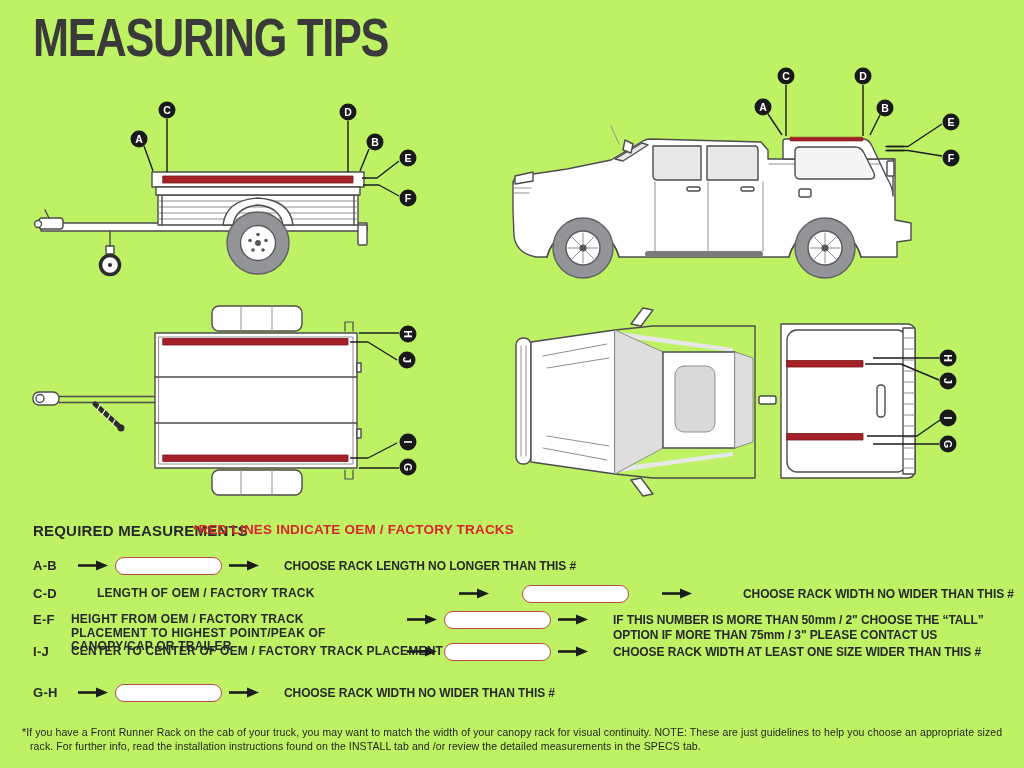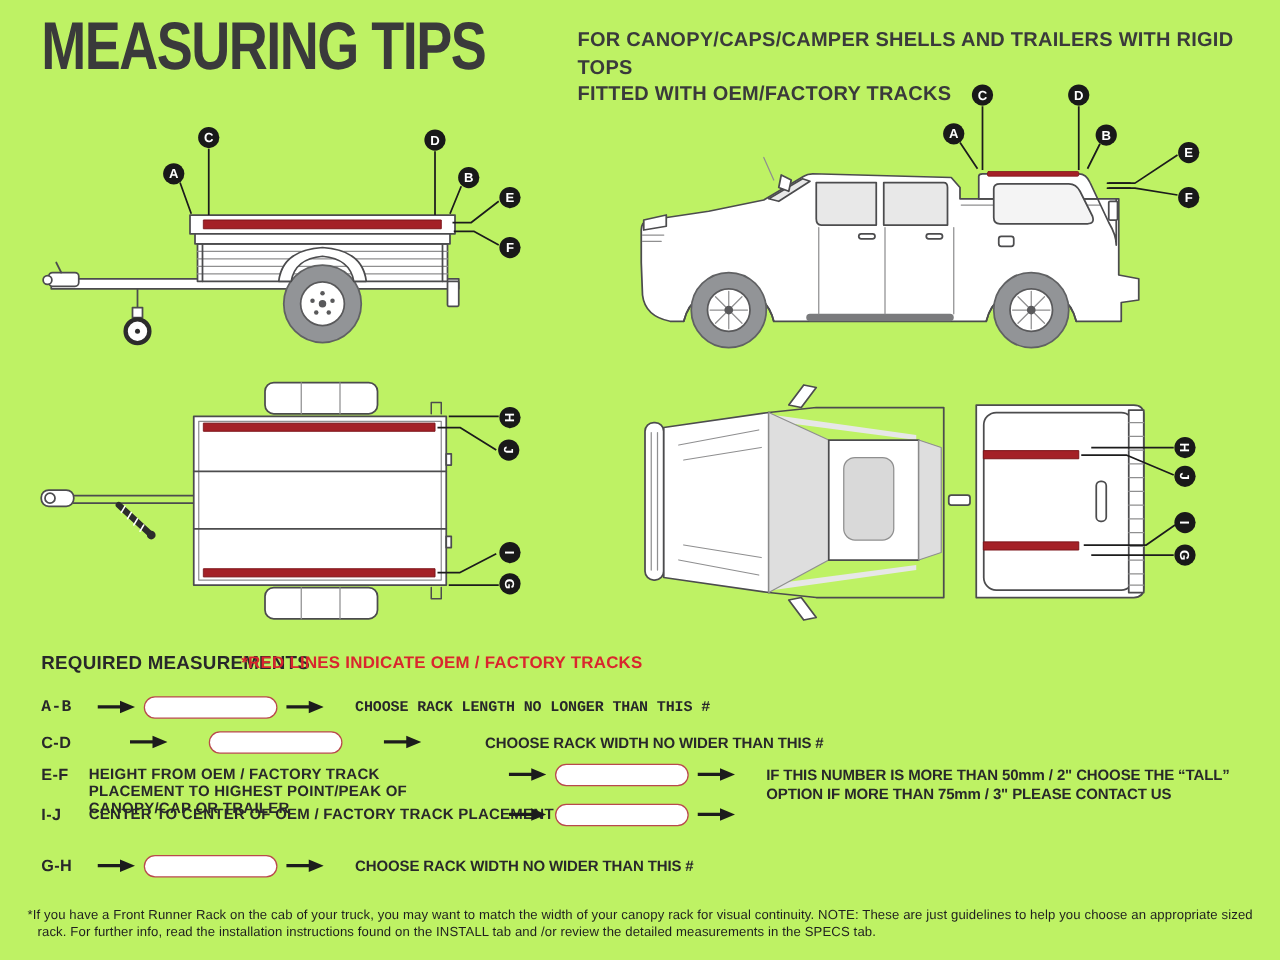--- a/index.html
+++ b/index.html
@@ -25,24 +25,20 @@
   .vehicle{stroke:#4c4c4e;stroke-width:1.4;fill:none;stroke-linejoin:round;stroke-linecap:round;}
   .thin{stroke:#8f8f90;stroke-width:1;fill:none;}
   .callout-line{stroke:#1c1c1c;stroke-width:1.4;fill:none;stroke-linejoin:round;}
 </style>
 </head>
 <body>
 
 <div id="canvas">
 
   <div class="title">MEASURING TIPS</div>
-  <div class="subtitle">
-    <div>FOR CANOPY/CAPS/CAMPER SHELLS AND TRAILERS WITH RIGID TOPS</div>
-    <div>FITTED WITH OEM/FACTORY TRACKS</div>
-  </div>
 
   <svg class="diagram" style="left:25px;top:88px;" width="420" height="205" viewBox="0 0 420 205">
     <g class="vehicle">
 
       <rect x="16" y="135" width="326" height="8" fill="#fff"></rect>
       <rect x="14" y="130" width="24" height="11" rx="3" fill="#fff"></rect>
       <circle cx="13" cy="136" r="3.5" fill="#fff"></circle>
       <path d="M24 130 L20 122"></path>
 
       <g>
@@ -277,40 +273,41 @@
       </g>
     <g>
         <circle cx="445" cy="146" r="8.5" fill="#191919"></circle>
         <text class="badge-letter" x="445" y="149.8" transform="rotate(90 445 146)">G</text>
       </g>
   </svg>
 
   <div class="req-title">REQUIRED MEASUREMENTS</div>
   <div class="req-note">*RED LINES INDICATE OEM / FACTORY TRACKS</div>
 
-  <div class="m-row" style="top:559px;font-family:Liberation Mono, monospace;">
+  <div class="m-row" style="top:559px;">
     <div class="m-code">A-B</div>
     <div class="arr">
         <svg width="30" height="11" viewBox="0 0 30 11">
           <line x1="0" y1="5.5" x2="20" y2="5.5" stroke="#1c1c1c" stroke-width="2.6"></line>
           <polygon points="18,0.5 30,5.5 18,10.5" fill="#1c1c1c"></polygon>
         </svg>
       </div>
     <div class="pill"></div>
     <div class="arr">
         <svg width="30" height="11" viewBox="0 0 30 11">
           <line x1="0" y1="5.5" x2="20" y2="5.5" stroke="#1c1c1c" stroke-width="2.6"></line>
           <polygon points="18,0.5 30,5.5 18,10.5" fill="#1c1c1c"></polygon>
         </svg>
       </div>
     <div class="m-result">CHOOSE RACK LENGTH NO LONGER THAN THIS #</div>
   </div>
 
   <div class="m-row" style="top:587px;gap:26px;">
     <div class="m-code">C-D</div>
+    <div class="m-desc">LENGTH OF OEM / FACTORY TRACK</div>
     <div class="arr">
         <svg width="30" height="11" viewBox="0 0 30 11">
           <line x1="0" y1="5.5" x2="20" y2="5.5" stroke="#1c1c1c" stroke-width="2.6"></line>
           <polygon points="18,0.5 30,5.5 18,10.5" fill="#1c1c1c"></polygon>
         </svg>
       </div>
     <div class="pill"></div>
     <div class="arr">
         <svg width="30" height="11" viewBox="0 0 30 11">
           <line x1="0" y1="5.5" x2="20" y2="5.5" stroke="#1c1c1c" stroke-width="2.6"></line>
@@ -366,17 +363,18 @@
           <polygon points="18,0.5 30,5.5 18,10.5" fill="#1c1c1c"></polygon>
         </svg>
       </div>
     <div class="pill"></div>
     <div class="arr">
         <svg width="30" height="11" viewBox="0 0 30 11">
           <line x1="0" y1="5.5" x2="20" y2="5.5" stroke="#1c1c1c" stroke-width="2.6"></line>
           <polygon points="18,0.5 30,5.5 18,10.5" fill="#1c1c1c"></polygon>
         </svg>
       </div>
+    <div class="m-result">CHOOSE RACK WIDTH AT LEAST ONE SIZE WIDER THAN THIS #</div>
   </div>
 
   <div class="footnote">*If you have a Front Runner Rack on the cab of your truck, you may want to match the width of your canopy rack for visual continuity. NOTE: These are just guidelines to help you choose an appropriate sized rack. For further info, read the installation instructions found on the INSTALL tab and /or review the detailed measurements in the SPECS tab.</div>
 
 </div>
 
 </body></html>

